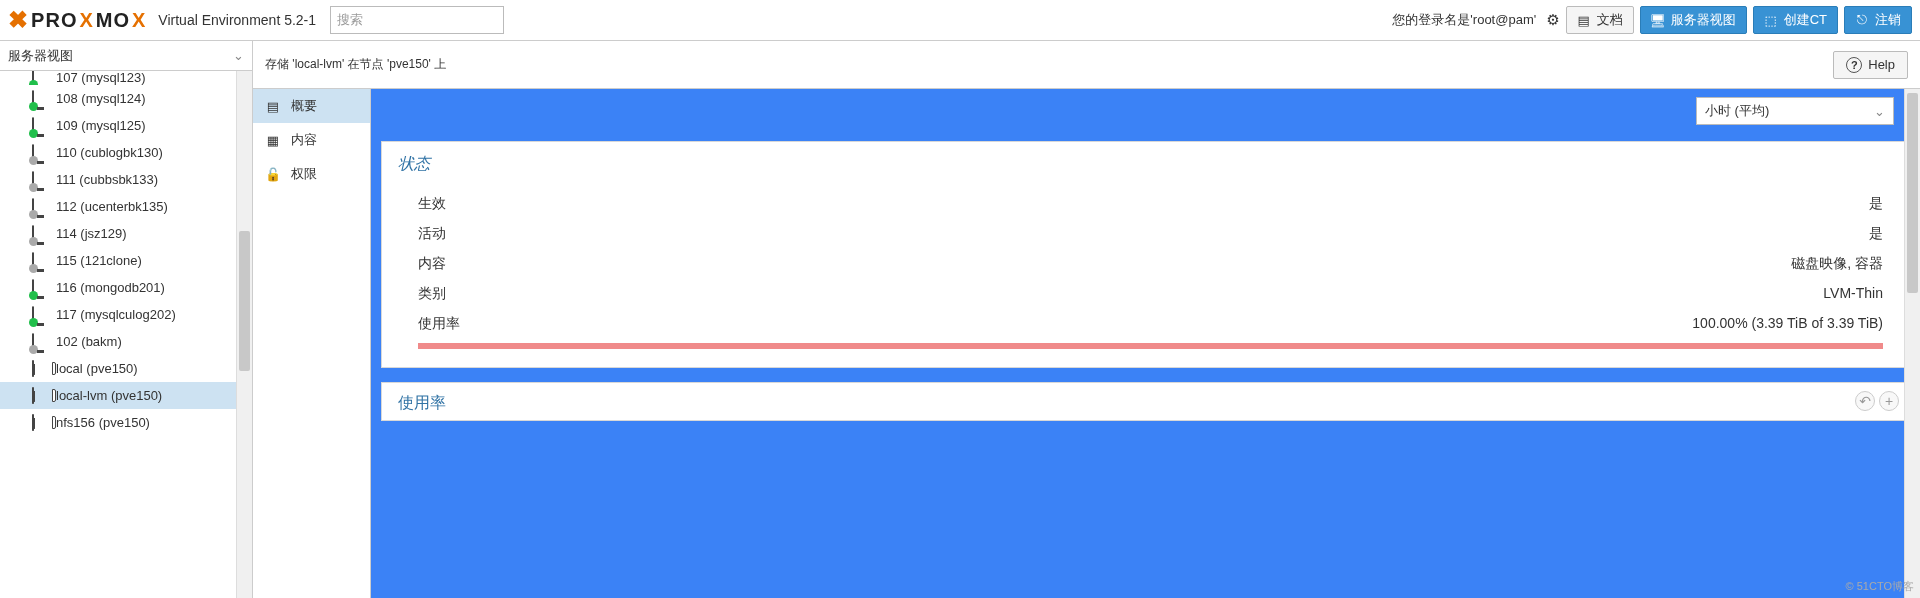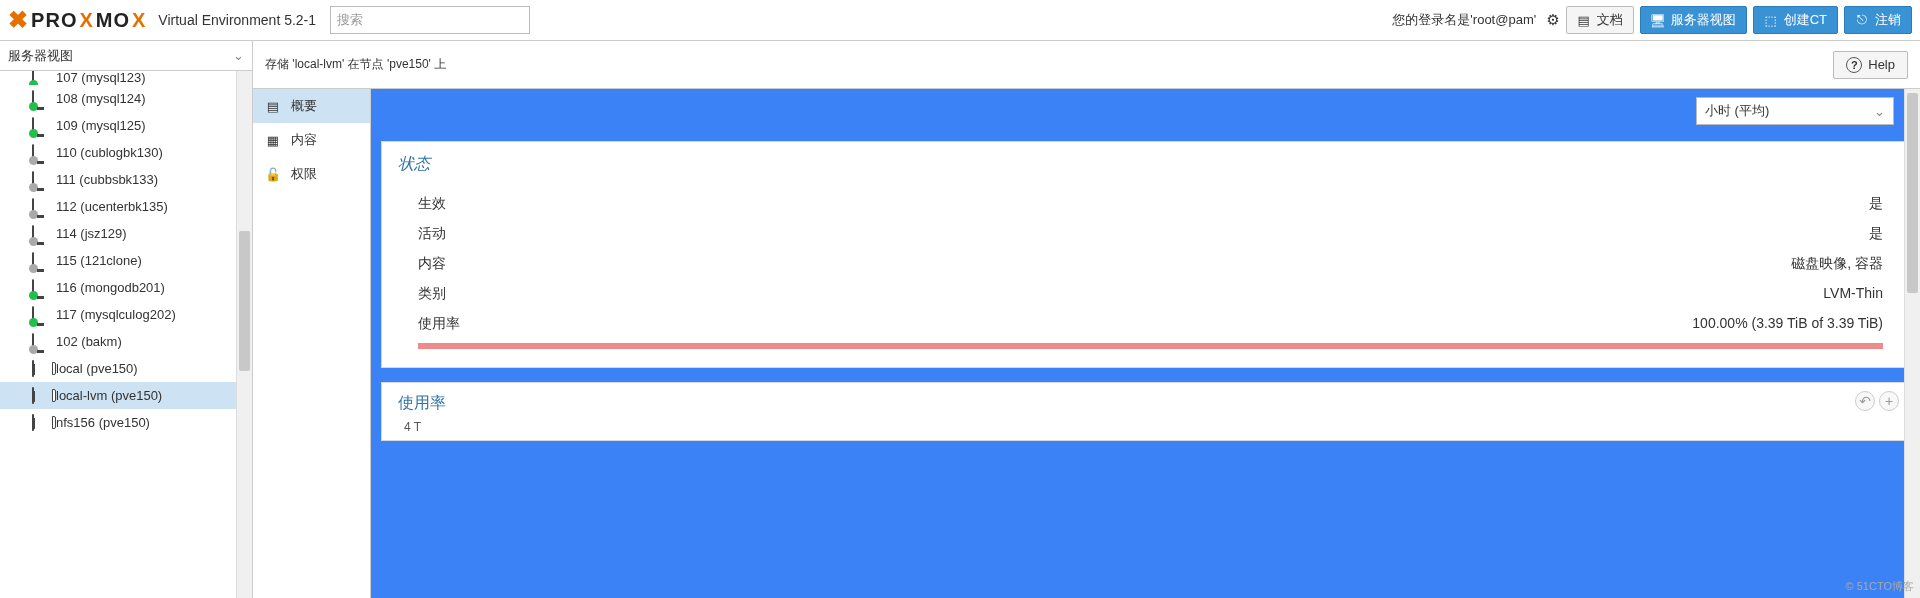--- a/index.html
+++ b/index.html
@@ -4,21 +4,21 @@
 <style>
   * { box-sizing: border-box; margin: 0; padding: 0; }
   body { font-family: "Helvetica Neue", Arial, sans-serif; font-size: 13px; color: #333; background: #fff; width: 1920px; height: 598px; overflow: hidden; }
 
   
   .topbar { height: 41px; display: flex; align-items: center; border-bottom: 1px solid #ccc; padding: 0 8px; background: #fff; }
   .logo { display: flex; align-items: center; gap: 2px; font-weight: bold; font-size: 20px; color: #222; letter-spacing: 1px; }
   .logo .x { color: #e57000; font-size: 24px; font-weight: bold; }
   .logo .ox { color: #e57000; }
   .env-label { margin-left: 12px; color: #333; font-size: 14px; }
-  .search-box { margin-left: 14px; width: 200px; height: 26px; border: 1px solid #bbb; padding: 13px 6px; background: #fff; color: #888; display: flex; align-items: center; }
+  .search-box { margin-left: 14px; width: 174px; height: 26px; border: 1px solid #bbb; padding: 13px 6px; background: #fff; color: #888; display: flex; align-items: center; }
   .spacer { flex: 1; }
   .login-text { color: #333; margin-right: 6px; }
   .top-btn { display: inline-flex; align-items: center; gap: 6px; height: 28px; padding: 0 10px; margin-left: 6px; border: 1px solid #bbb; background: #f5f5f5; cursor: pointer; border-radius: 2px; }
   .top-btn.blue { background: #3892d4; border-color: #2a7db8; color: #fff; }
   .top-btn .icon { width: 14px; height: 14px; display: inline-flex; align-items: center; justify-content: center; }
   .gear-icon { font-size: 15px; color: #333; cursor: pointer; margin-left: 4px; }
 
   
   .main-area { display: flex; height: calc(598px - 41px); }
 
@@ -245,21 +245,20 @@
             <div class="usage-bar"></div>
           </div>
         </div>
 
         <div class="panel2">
           <div class="panel2-title">使用率</div>
           <div class="panel2-icons">
             <span class="cbtn">↶</span>
             <span class="cbtn">+</span>
           </div>
-          <div class="axis-label">4 T</div>
         </div>
 
         <div class="right-scroll">
           <div class="right-thumb"></div>
         </div>
       </div>
     </div>
   </div>
 </div>
 

